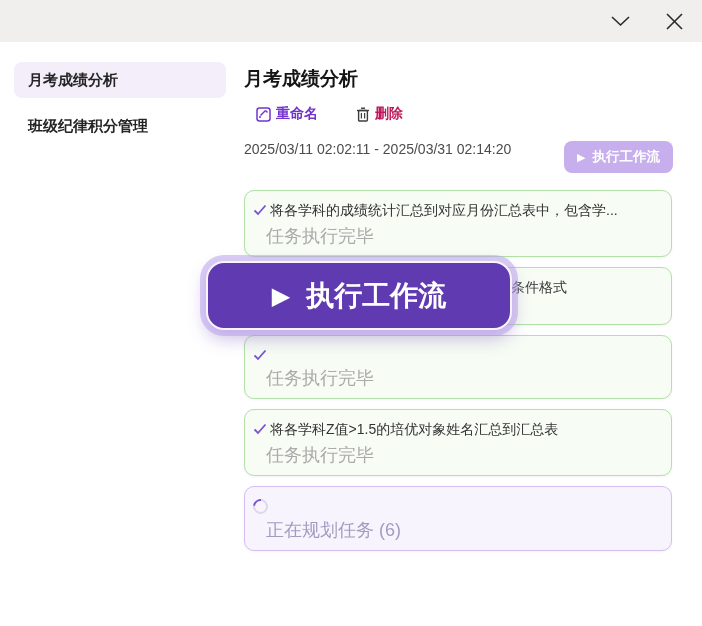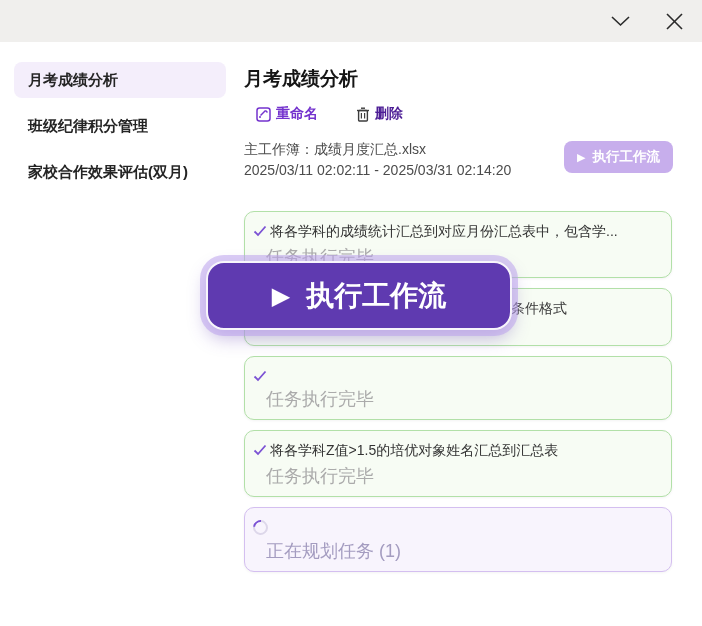--- a/index.html
+++ b/index.html
@@ -47,21 +47,21 @@
   }
   .side-item.active { background: #f4eefb; }
 
   
   .main { padding: 24px 16px 0 4px; width: 448px; position: relative; }
   .page-title { font-size: 19px; font-weight: 700; color: #151515; }
 
   .actions { display: flex; align-items: center; gap: 26px; margin-top: 13px; }
   .action { display: flex; align-items: center; gap: 5px; font-size: 14px; font-weight: 700; cursor: pointer; padding-left: 12px; }
   .action.rename { color: #7433ce; }
-  .action.delete { color: #4c1d95; }
+  .action.delete { color: #be185d; }
 
   .meta { margin-top: 16px; font-size: 14px; color: #4c4c4c; line-height: 21px; }
 
   .run-btn-small {
     position: absolute;
     top: 99px; right: 15px;
     height: 32px;
     padding: 0 13px;
     background: #c7aeec;
     border: none;
@@ -146,23 +146,20 @@
 </div>
 
 <div class="content">
   <div class="sidebar" id="sidebar-list">
       <div class="side-item active">
         <span>月考成绩分析</span>
       </div>
       <div class="side-item">
         <span>班级纪律积分管理</span>
       </div>
-      <div class="side-item">
-        <span>家校合作效果评估(双月)</span>
-      </div>
     </div>
 
   <div class="main">
     <div class="page-title">月考成绩分析</div>
 
     <div class="actions">
       <div class="action rename">
         <svg width="15" height="15" viewBox="0 0 15 15">
           <rect x="1" y="1" width="13" height="13" rx="2.5" fill="none" stroke="#7433ce" stroke-width="1.5"></rect>
           <line x1="9.5" y1="3.5" x2="11.5" y2="5.5" stroke="#7433ce" stroke-width="1.5"></line>
@@ -177,21 +174,20 @@
           <line x1="5" y1="1.2" x2="9" y2="1.2" stroke="#3d3d3d" stroke-width="1.4"></line>
           <rect x="2.6" y="3.5" width="8.8" height="10.5" rx="1" fill="none" stroke="#3d3d3d" stroke-width="1.4"></rect>
           <line x1="5.4" y1="6" x2="5.4" y2="11.5" stroke="#3d3d3d" stroke-width="1.2"></line>
           <line x1="8.6" y1="6" x2="8.6" y2="11.5" stroke="#3d3d3d" stroke-width="1.2"></line>
         </svg>
         <span>删除</span>
       </div>
     </div>
 
     <div class="meta">
-      <div>主工作簿：成绩月度汇总.xlsx</div>
       <div>2025/03/11 02:02:11 - 2025/03/31 02:14:20</div>
     </div>
 
     <button class="run-btn-small">
       <span class="play">▶</span>
       <span>执行工作流</span>
     </button>
 
     <div class="task-list" id="task-list">
         <div class="task-card done">
@@ -222,21 +218,21 @@
               <polyline points="1.5,7.5 5,11 12.5,2.5" fill="none" stroke="#7b52d4" stroke-width="1.8"></polyline>
             </svg>
             <div class="task-text">将各学科Z值&gt;1.5的培优对象姓名汇总到汇总表</div>
           </div>
           <div class="task-sub">任务执行完毕</div>
         </div>
         <div class="task-card planning">
           <div class="task-line">
             <div class="spinner"></div>
           </div>
-          <div class="task-sub">正在规划任务 (1)</div>
+          <div class="task-sub">正在规划任务 (6)</div>
         </div>
       </div>
   </div>
 </div>
 
 <button class="overlay-run-btn">
   <span class="play">▶</span>
   <span>执行工作流</span>
 </button>
 

